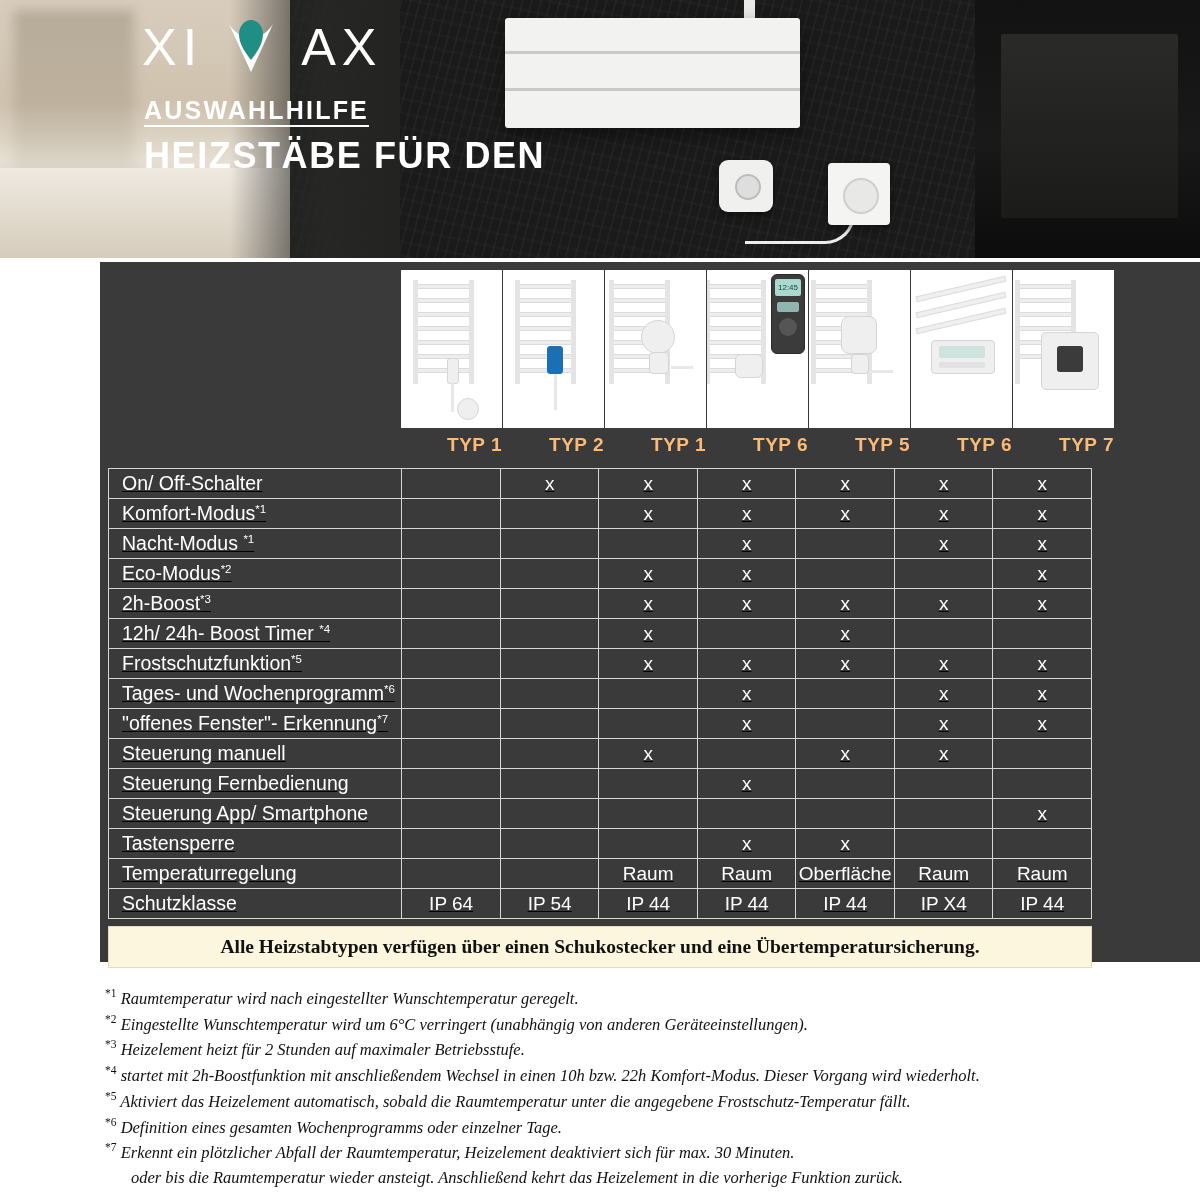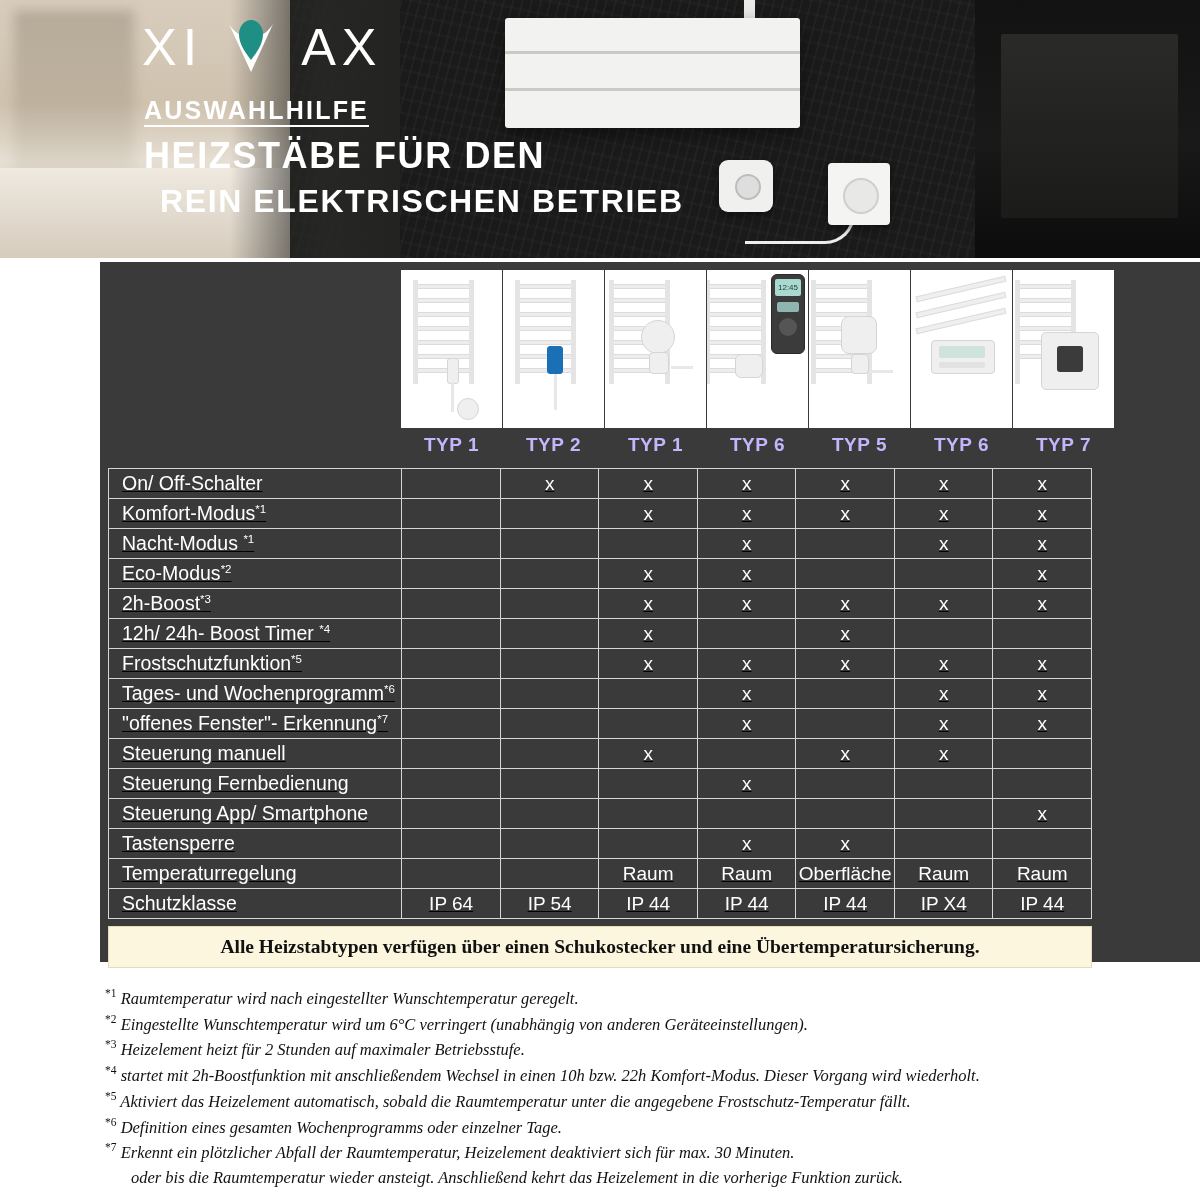--- a/index.html
+++ b/index.html
@@ -158,22 +158,22 @@
   }
   .mini-side2 {
     position:absolute; left:56px; top:10px; width:5px; height:104px; background:#e4e4e4;
   }
   .ctrl { position:absolute; background:#efefef; border:1px solid #d5d5d5; }
 
   .typ-row {
     display:flex; height:34px; padding-left:293px; align-items:center;
   }
   .typ-cell {
-    width:101px; margin-right:1px; color:#c4b5fd; font-size:19px;
-    font-weight:bold; text-align:center; letter-spacing:.5px;
+    width:101px; margin-right:1px; color:#fdba74; font-size:19px;
+    font-weight:bold; text-align:right; letter-spacing:.5px;
   }
   .typ-cell:last-child{ margin-right:0; }
 
   .tbl { width:984px; border-collapse:collapse; margin-top:6px;text-decoration:underline; }
   .tbl td {
     border:1px solid #d6d6d6;
     height:30px;
     color:#ffffff;
     font-size:19.5px;
     padding:0;
@@ -230,21 +230,20 @@
       <span class="logo-mark">
         <svg width="60" height="58" viewBox="0 0 60 58">
           <path d="M8 6 L30 54 L52 6 C52 6 44 20 30 20 C16 20 8 6 8 6 Z" fill="#ffffff"></path>
           <path d="M18 16 C18 8 24 2 30 2 C36 2 42 8 42 16 C42 26 36 34 30 42 C24 34 18 26 18 16 Z" fill="#1f8f86"></path>
         </svg>
       </span>
       <span class="logo-text">AX</span>
     </div>
     <div class="kicker">AUSWAHLHILFE</div>
     <div class="head1">HEIZSTÄBE FÜR DEN</div>
-    <div class="head2">REIN ELEKTRISCHEN BETRIEB</div>
   </div>
 </div>
 
 <div class="panel">
 
   <div class="prod-row">
 
     <div class="prod-cell">
       <div class="mini-rad" style="left:14px;">
         <span style="top:4px"></span>

